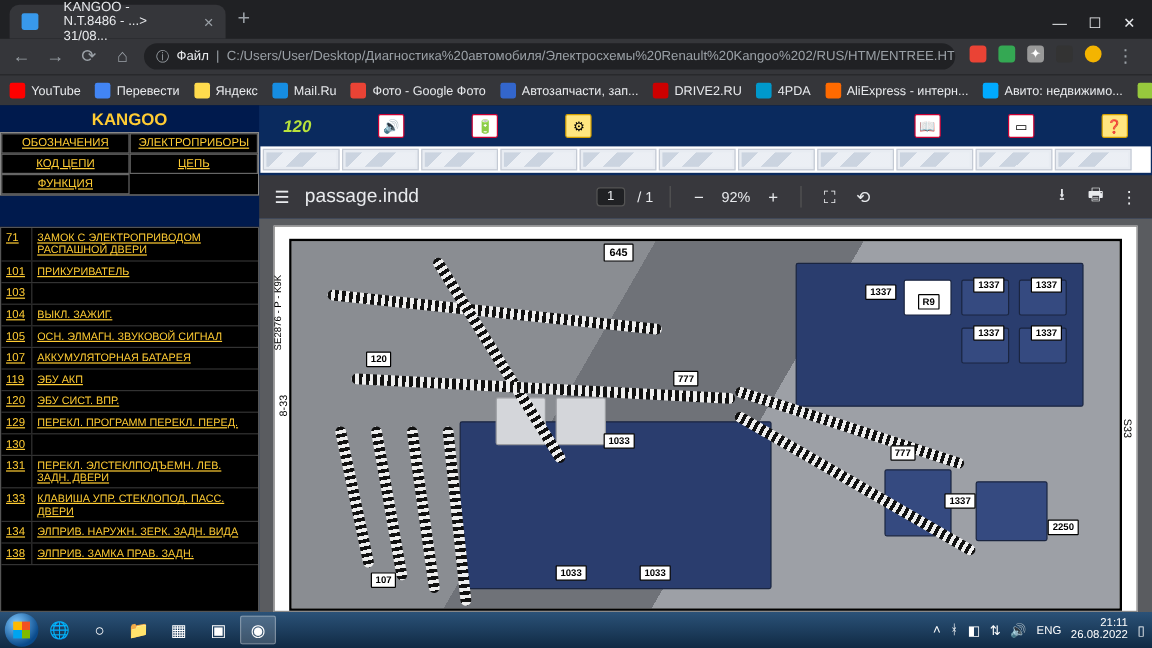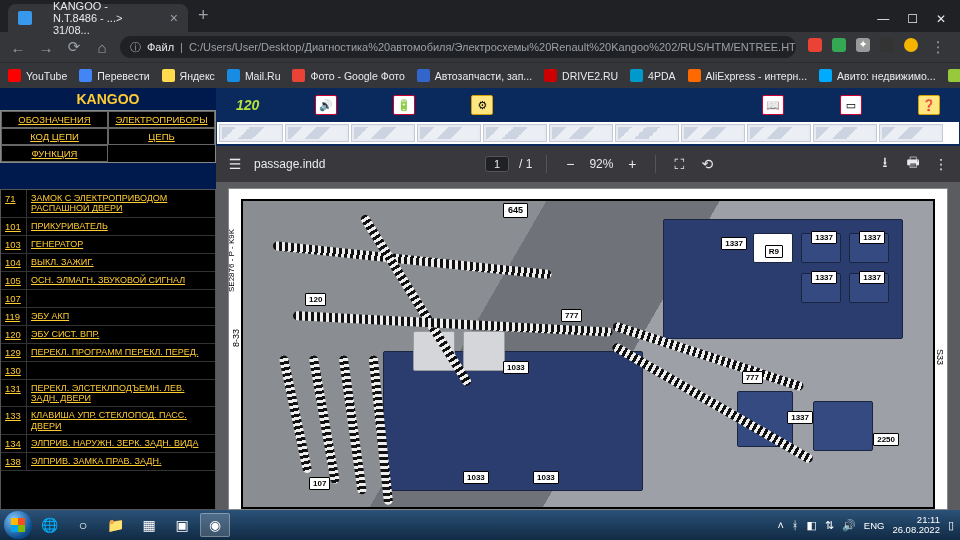--- a/index.html
+++ b/index.html
@@ -49,21 +49,21 @@
 
   .thumb-strip { height: 22px; background: #fff; margin: 0 1px 2px; display: flex; align-items: center; gap: 2px; padding: 2px; overflow: hidden; }
   .thumb { width: 64px; height: 18px; background: #e8ecf2; border: 1px solid #c4cad4; flex-shrink: 0; position: relative; }
   .thumb::after { content: ""; position: absolute; inset: 2px; background: linear-gradient(135deg,#b8c4d4 20%,#eef1f6 20% 40%,#b8c4d4 40% 60%,#eef1f6 60%); opacity: .6; }
 
   
   .pdfbar { height: 36px; background: #38383d; display: flex; align-items: center; padding: 0 10px; gap: 10px; color: #e8eaed; font-size: 12px; }
   .pdfbar .sep { width: 1px; height: 18px; background: #555; margin: 0 4px; }
   .pdfbar .spacer { flex: 1; }
   .pdfbar .pico { width: 18px; text-align: center; font-size: 14px; color: #e8eaed; }
-  .pdfbar .docname { font-size: 12px; }
+  .pdfbar .docname { font-size: 16px; }
   .pdfbar .pgbox { background: #202124; border: 1px solid #555; border-radius: 3px; padding: 1px 8px; font-size: 11px; }
 
   
   .schem { flex: 1; background: #5a5c60; padding: 6px 12px 0; overflow: hidden; }
   .page { background: #fff; border: 1px solid #888; height: 100%; padding: 10px 12px 0; position: relative; }
   .page-inner { border: 2px solid #000; height: 100%; position: relative; background: linear-gradient(120deg,#8a8d92 0 35%,#6f7278 35% 55%,#9da0a6 55% 100%); overflow: hidden; }
   .label-strip-l { position: absolute; left: -2px; top: 40px; writing-mode: vertical-rl; transform: rotate(180deg); font-size: 8px; color: #000; }
   .axis-l { position: absolute; left: 2px; top: 140px; writing-mode: vertical-rl; transform: rotate(180deg); font-size: 9px; }
   .axis-r { position: absolute; right: 2px; top: 160px; writing-mode: vertical-rl; font-size: 9px; }
 
@@ -195,32 +195,32 @@
       <div class="sb-item">
           <div class="sb-num">71</div>
           <div class="sb-txt">ЗАМОК С ЭЛЕКТРОПРИВОДОМ РАСПАШНОЙ ДВЕРИ</div>
         </div>
       <div class="sb-item">
           <div class="sb-num">101</div>
           <div class="sb-txt">ПРИКУРИВАТЕЛЬ</div>
         </div>
       <div class="sb-item">
           <div class="sb-num">103</div>
-          <div class="sb-txt">ГЕНЕРАТОР</div>
         </div>
       <div class="sb-item">
           <div class="sb-num">104</div>
           <div class="sb-txt">ВЫКЛ. ЗАЖИГ.</div>
         </div>
       <div class="sb-item">
           <div class="sb-num">105</div>
           <div class="sb-txt">ОСН. ЭЛМАГН. ЗВУКОВОЙ СИГНАЛ</div>
         </div>
       <div class="sb-item">
           <div class="sb-num">107</div>
+          <div class="sb-txt">АККУМУЛЯТОРНАЯ БАТАРЕЯ</div>
         </div>
       <div class="sb-item">
           <div class="sb-num">119</div>
           <div class="sb-txt">ЭБУ АКП</div>
         </div>
       <div class="sb-item">
           <div class="sb-num">120</div>
           <div class="sb-txt">ЭБУ СИСТ. ВПР.</div>
         </div>
       <div class="sb-item">

